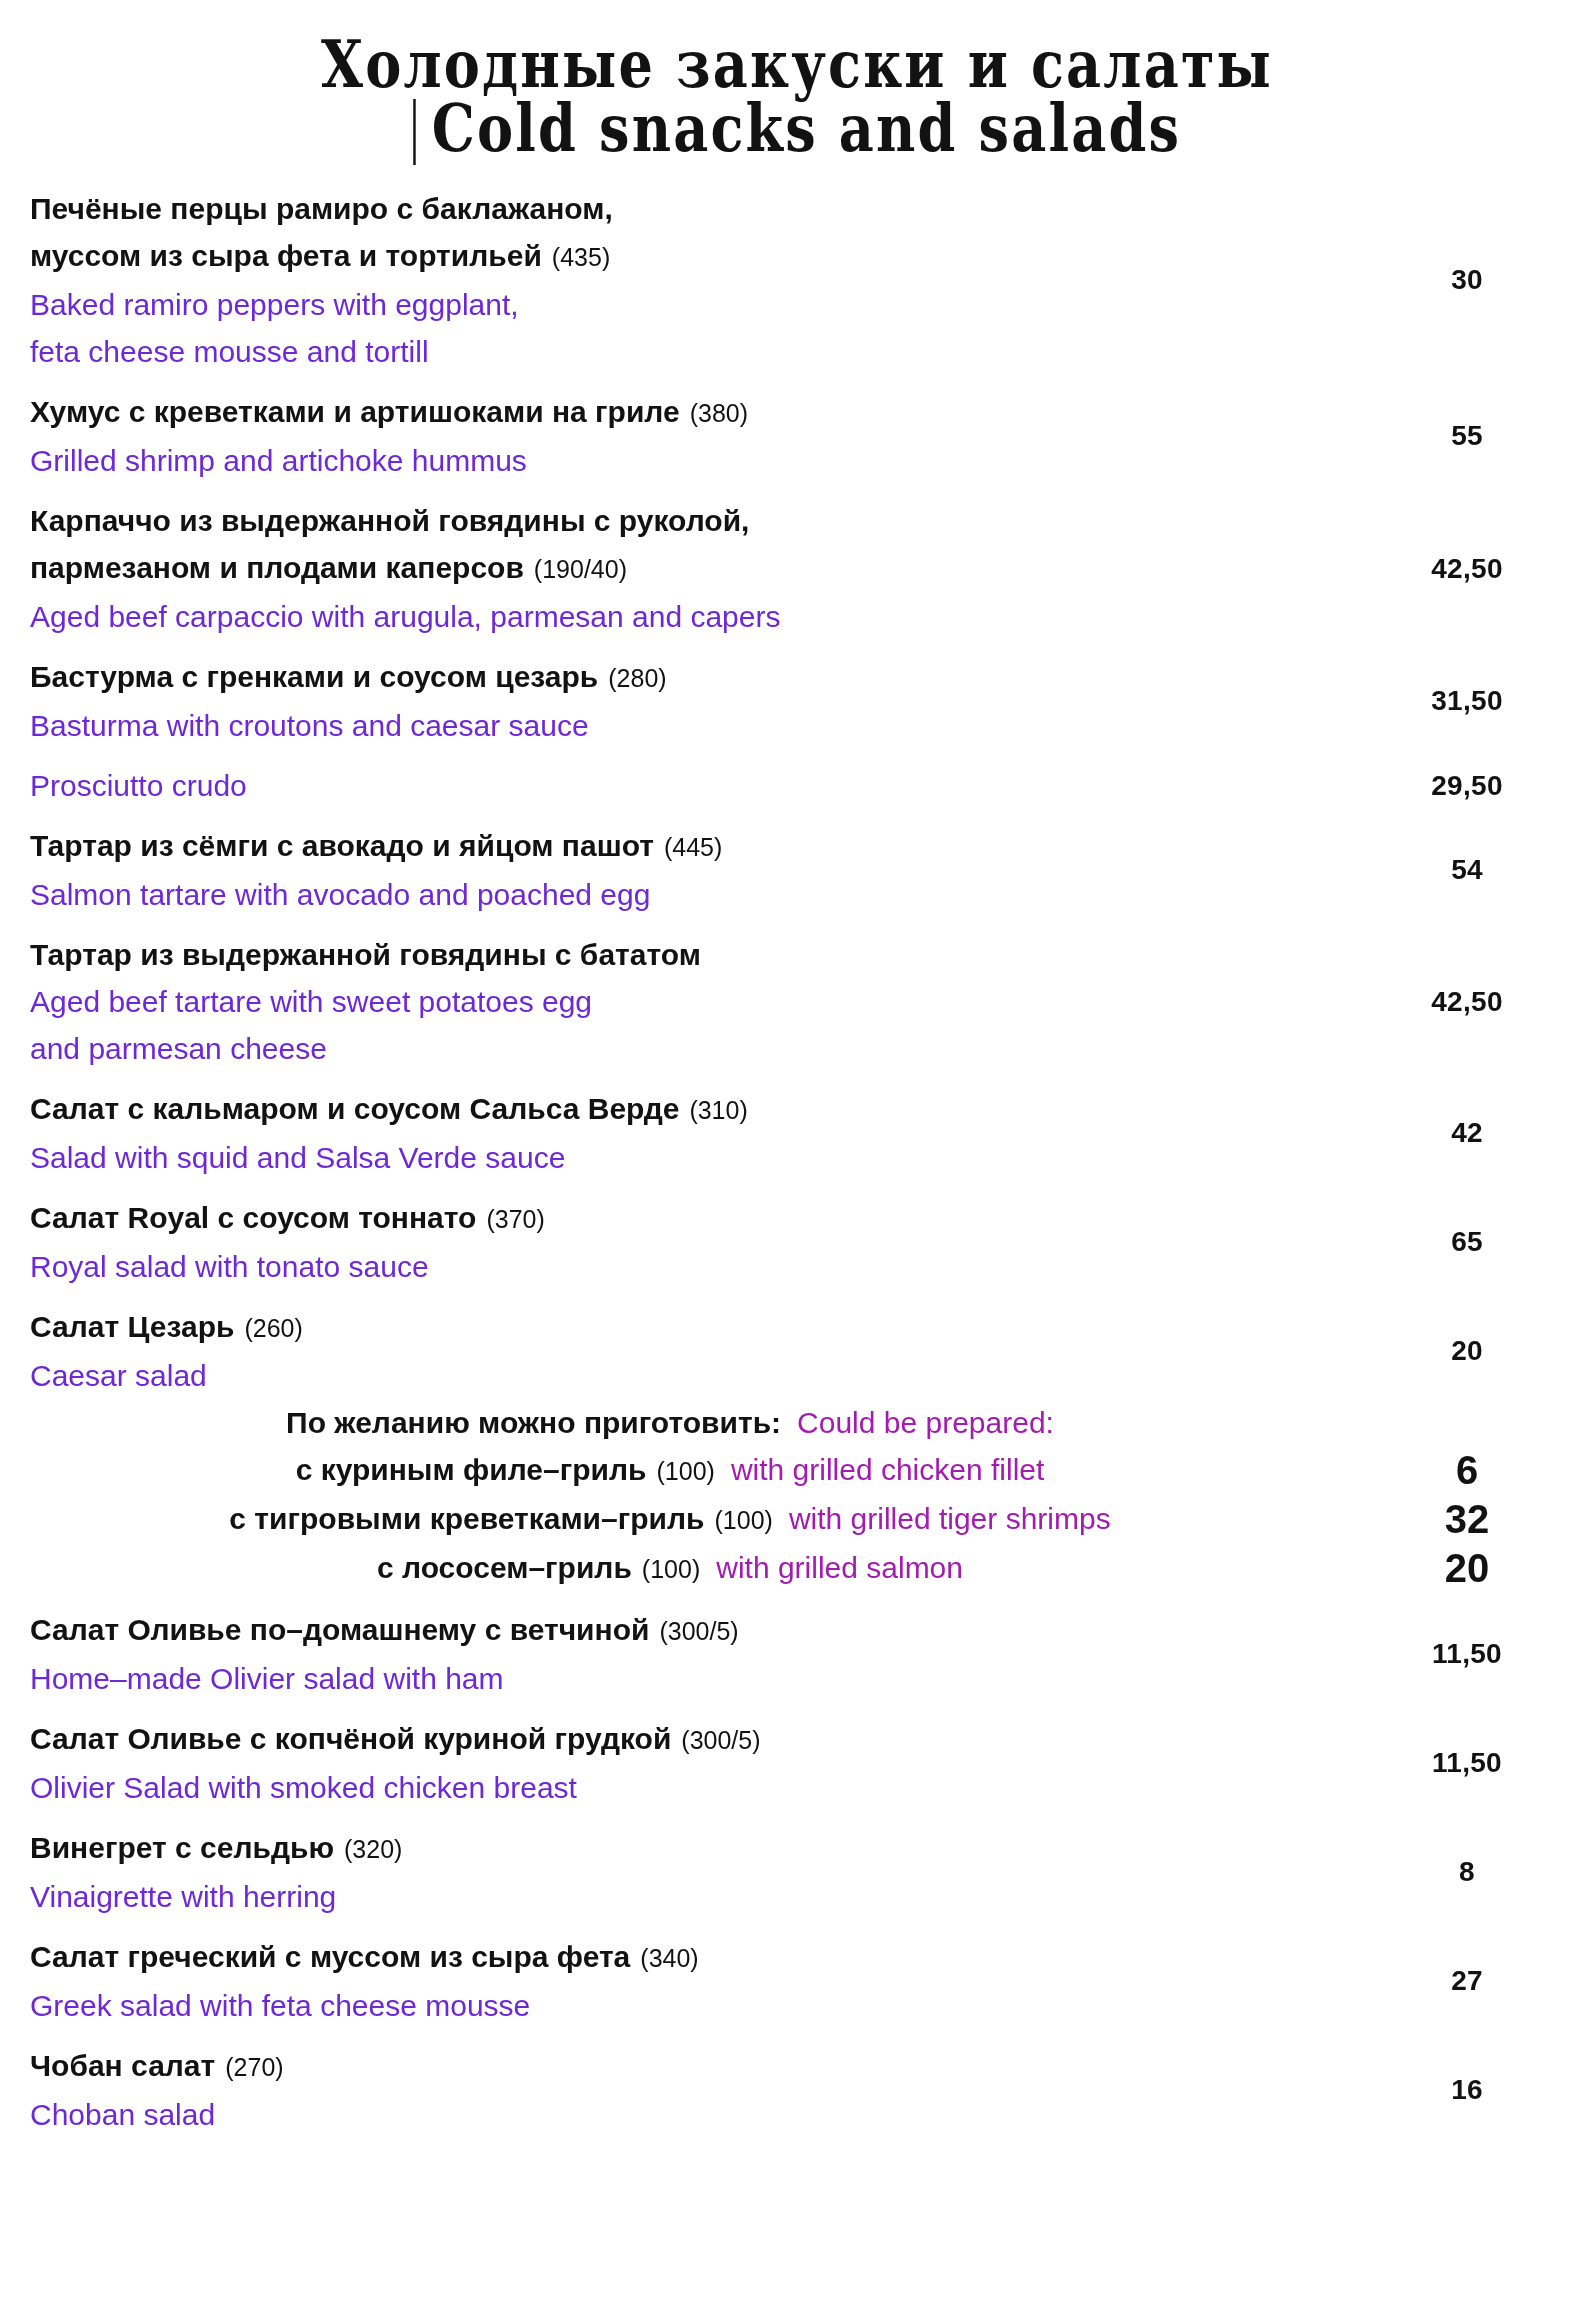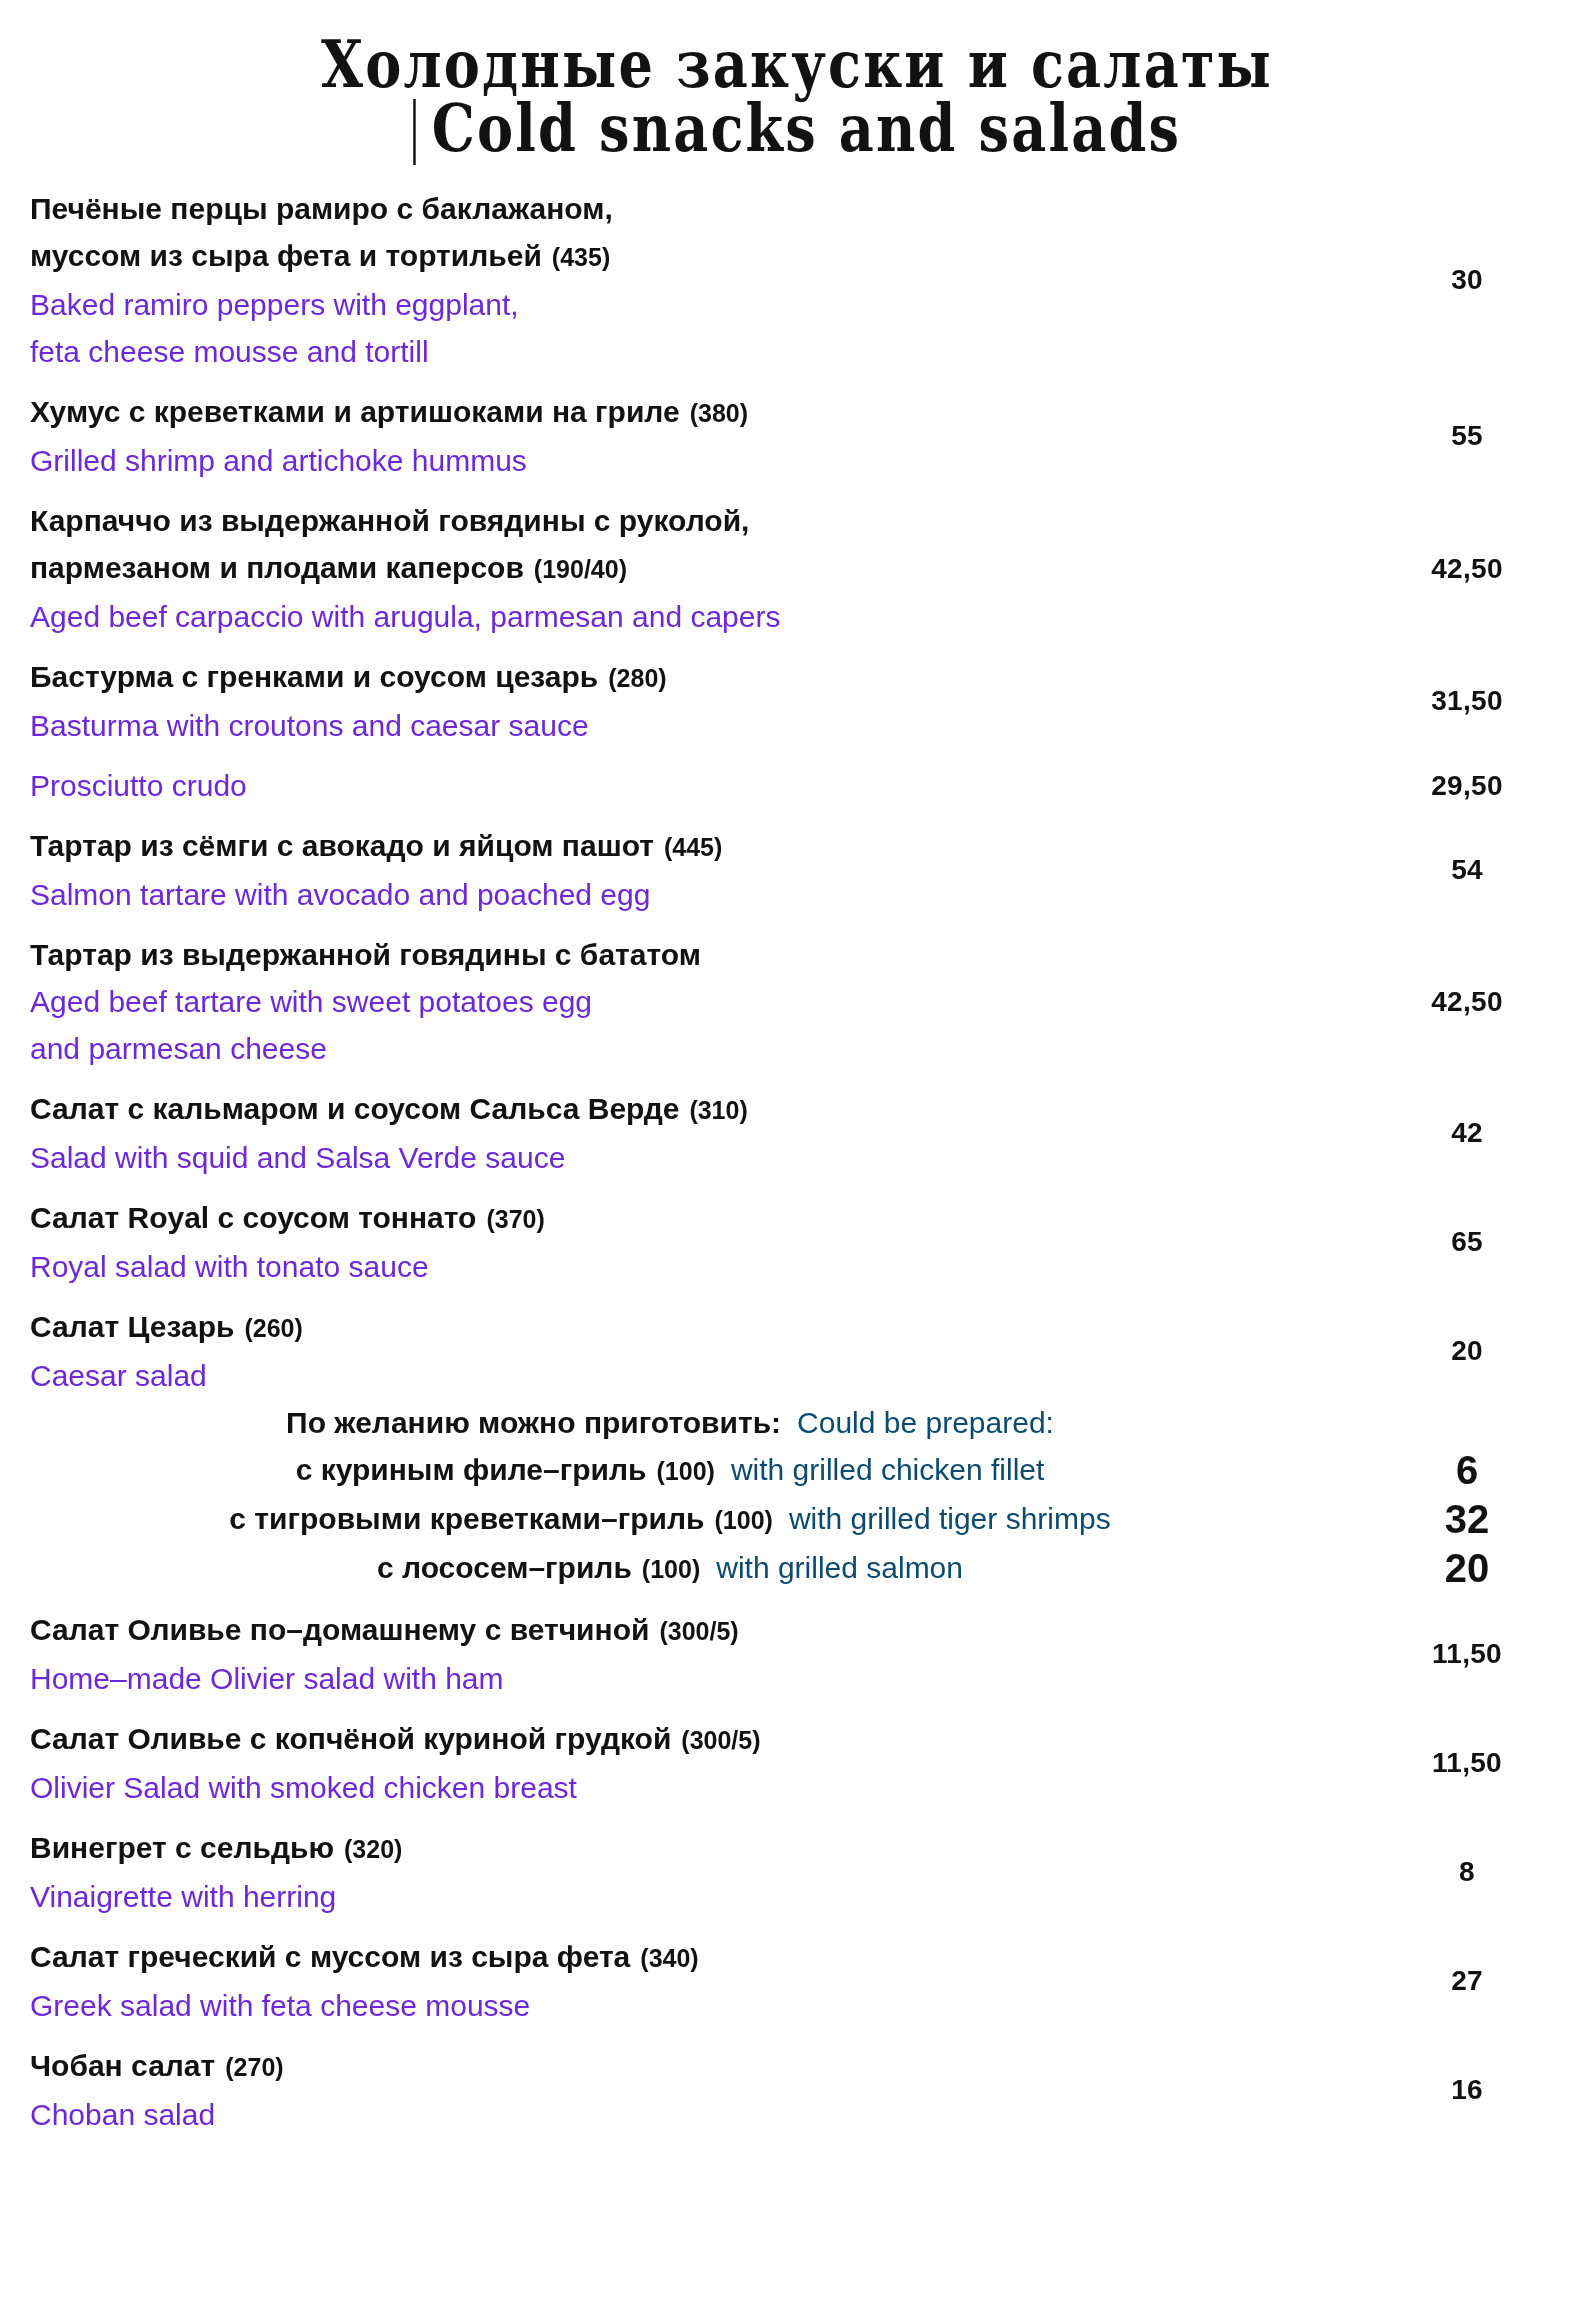--- a/index.html
+++ b/index.html
@@ -65,21 +65,21 @@
     white-space: nowrap;
   }
   .en-line {
     font-weight: normal;
     font-size: 30px;
     line-height: 47px;
     color: #6d28d9;
     white-space: nowrap;
   }
   .portion {
-    font-weight: bold;
+    font-weight: normal;
     font-size: 25px;
     margin-left: 10px;
   }
   .price {
     flex: 1;
     text-align: center;
     font-weight: bold;
     font-size: 28px;
     letter-spacing: 0.01em;
   }
@@ -92,21 +92,21 @@
   }
   .addon-text {
     box-sizing: border-box;
     width: 1340px;
     text-align: center;
     font-size: 30px;
     line-height: 47px;
     white-space: nowrap;
   }
   .addon-text .ru-inline { font-weight: bold; }
-  .addon-text .en-inline { font-weight: normal; margin-left: 16px; color: #0c4a6e; }
+  .addon-text .en-inline { font-weight: normal; margin-left: 16px; color: #a21caf; }
   .addon-price {
     flex: 1;
     text-align: center;
     font-weight: bold;
     font-size: 40px;
   }
 </style>
 </head>
 <body>
 

